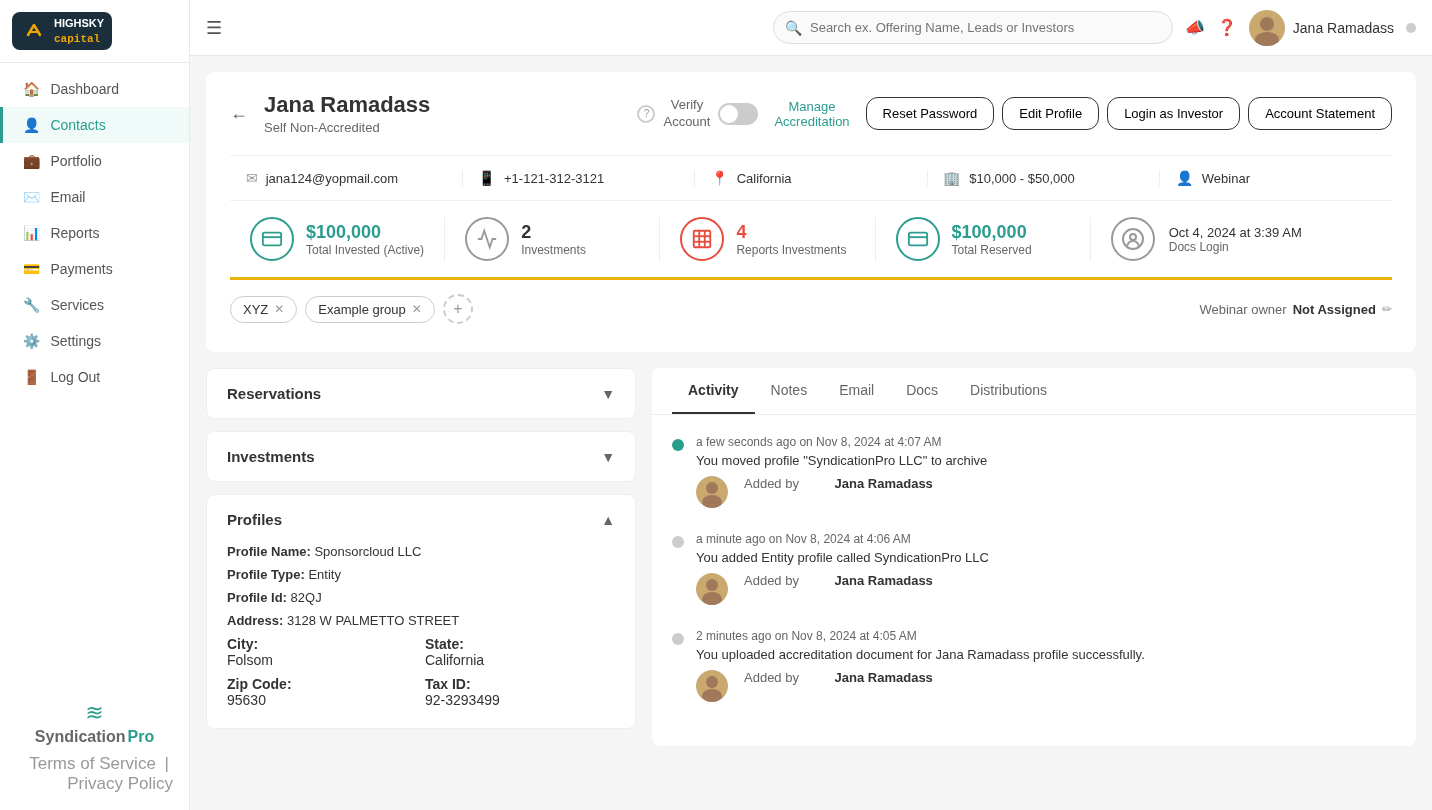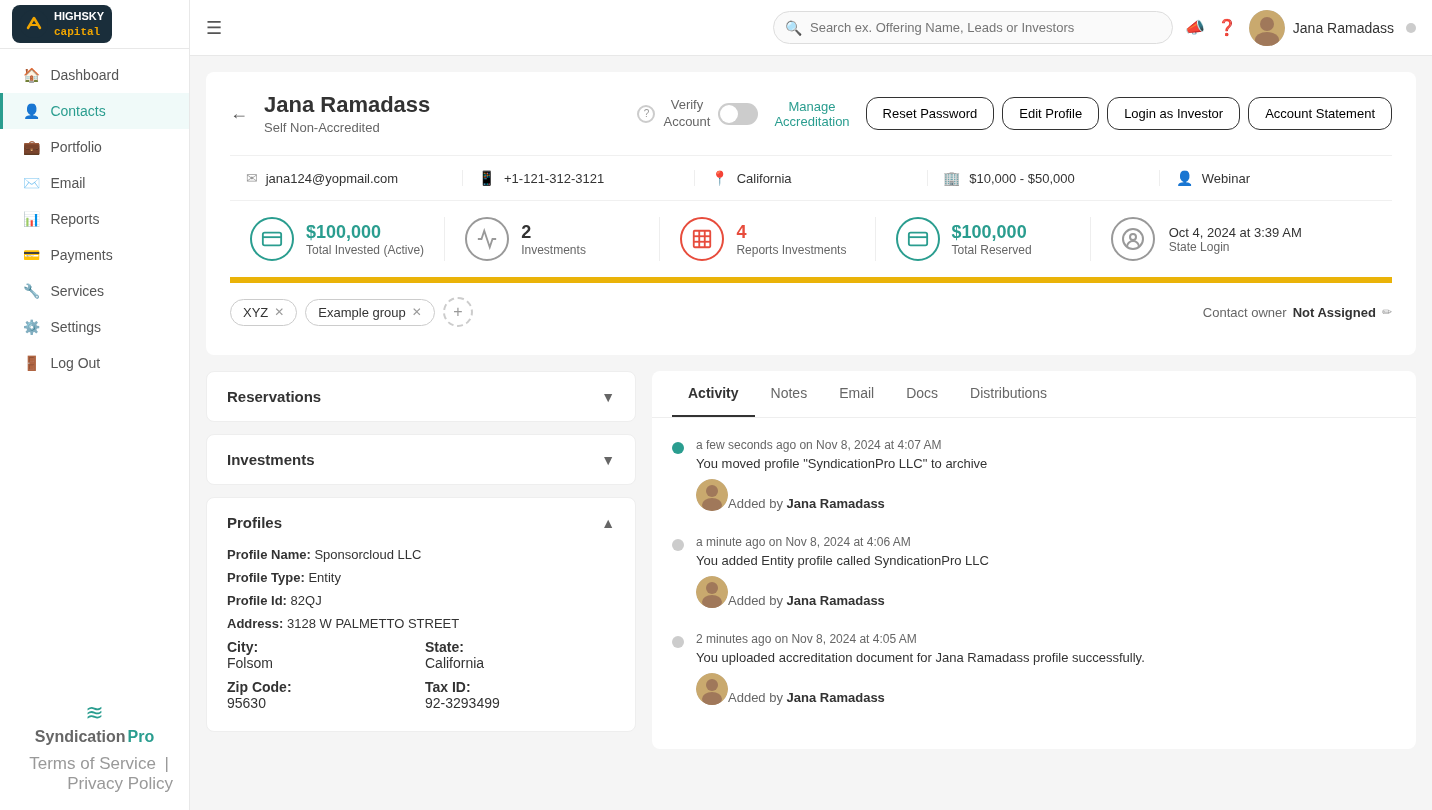--- a/index.html
+++ b/index.html
@@ -54,21 +54,21 @@
     .btn-outline { padding: 8px 16px; border: 1px solid #333; border-radius: 12px; background: #fff; cursor: pointer; font-size: 13px; font-weight: 500; white-space: nowrap; }
 
     
     .profile-info-row { display: flex; align-items: center; border-top: 1px solid #f0f0f0; border-bottom: 1px solid #f0f0f0; padding: 14px 0; gap: 0; }
     .info-item { display: flex; align-items: center; gap: 8px; flex: 1; padding: 0 16px; border-right: 1px solid #eee; }
     .info-item:last-child { border-right: none; }
     .info-icon { color: #999; font-size: 14px; }
     .info-text { font-size: 13px; color: #333; }
 
     
-    .stats-row { display: flex; align-items: center; padding: 16px 0; border-bottom: 6px solid #eab308; gap: 0; }
+    .stats-row { display: flex; align-items: center; padding: 16px 0; border-bottom: 3px solid #eab308; gap: 0; }
     .stat-item { display: flex; align-items: center; gap: 12px; flex: 1; padding: 0 20px; border-right: 1px solid #eee; }
     .stat-item:last-child { border-right: none; }
     .stat-icon { width: 44px; height: 44px; border-radius: 50%; border: 2px solid; display: flex; align-items: center; justify-content: center; font-size: 18px; flex-shrink: 0; }
     .stat-icon.green { border-color: #2a9d8f; color: #2a9d8f; }
     .stat-icon.gray { border-color: #999; color: #999; }
     .stat-icon.red { border-color: #e74c3c; color: #e74c3c; }
     .stat-value { font-size: 18px; font-weight: 700; }
     .stat-value.green { color: #2a9d8f; }
     .stat-value.red { color: #e74c3c; }
     .stat-label { font-size: 12px; color: #666; }
@@ -109,36 +109,36 @@
     .tab-content { padding: 20px; overflow-y: auto; max-height: 450px; }
 
     
     .activity-item { display: flex; gap: 12px; margin-bottom: 24px; position: relative; }
     .activity-dot { width: 12px; height: 12px; border-radius: 50%; flex-shrink: 0; margin-top: 4px; }
     .activity-dot.green { background: #2a9d8f; }
     .activity-dot.gray { background: #ccc; }
     .activity-body { flex: 1; }
     .activity-time { font-size: 12px; color: #666; margin-bottom: 4px; }
     .activity-text { font-size: 13px; color: #333; margin-bottom: 8px; }
-    .activity-user { display: flex; align-items: flex-end; gap: 0; font-size: 13px; color: #666; }
+    .activity-user { display: flex; align-items: flex-start; gap: 16px; font-size: 13px; color: #666; }
     .activity-avatar { width: 32px; height: 32px; border-radius: 50%; background: #ddd; display: flex; align-items: center; justify-content: center; font-size: 14px; overflow: hidden; flex-shrink: 0; }
     .activity-user-name { font-weight: 600; color: #333; }
 
     
     ::-webkit-scrollbar { width: 4px; }
     ::-webkit-scrollbar-track { background: #f5f5f5; }
     ::-webkit-scrollbar-thumb { background: #ccc; border-radius: 2px; }
   </style>
 </head>
 <body>
 
 <div class="app">
 
   <div class="sidebar">
-    <div style="height:49px; border-bottom:1px solid #e8e8e8; display:flex; align-items:center; padding:0 12px;">
+    <div style="height:63px; border-bottom:1px solid #e8e8e8; display:flex; align-items:center; padding:0 12px;">
       <div class="logo-box">
         <svg width="28" height="28" viewBox="0 0 28 28">
           <circle cx="14" cy="14" r="14" fill="#1a2e3b"></circle>
           <path d="M8 18 L14 8 L20 18" stroke="#f0a500" stroke-width="2.5" fill="none" stroke-linecap="round" stroke-linejoin="round"></path>
           <path d="M10 15 L18 15" stroke="#f0a500" stroke-width="2" fill="none" stroke-linecap="round"></path>
         </svg>
         <div style="color:#fff; font-size:11px; font-weight:700; line-height:1.3;">HIGHSKY<br><span style="color:#f0a500;font-family:Liberation Mono, monospace;">capital</span></div>
       </div>
     </div>
     <div class="sidebar-nav">
@@ -325,37 +325,37 @@
           <div class="stat-last">
             <div class="stat-last-icon">
               <svg width="24" height="24" viewBox="0 0 24 24" fill="none" stroke="#999" stroke-width="2">
                   <circle cx="12" cy="12" r="10"></circle>
                   <circle cx="12" cy="10" r="3"></circle>
                   <path d="M6 20a6 6 0 0 1 12 0"></path>
                 </svg>
             </div>
             <div>
               <div class="stat-last-text">Oct 4, 2024 at 3:39 AM</div>
-              <div class="stat-last-label">State Login</div>
+              <div class="stat-last-label">Docs Login</div>
             </div>
           </div>
         </div>
 
         <div class="tags-row">
           <div class="tag">
             <span>XYZ</span>
             <span class="tag-x">✕</span>
           </div>
           <div class="tag">
             <span>Example group</span>
             <span class="tag-x">✕</span>
           </div>
           <div class="tag-add">+</div>
           <div class="contact-owner">
-            <span>Contact owner</span>
+            <span>Webinar owner</span>
             <span class="contact-owner-val">Not Assigned</span>
             <span class="edit-icon-small">✏</span>
           </div>
         </div>
       </div>
 
       <div class="lower-area">
 
         <div class="left-panel">
 

